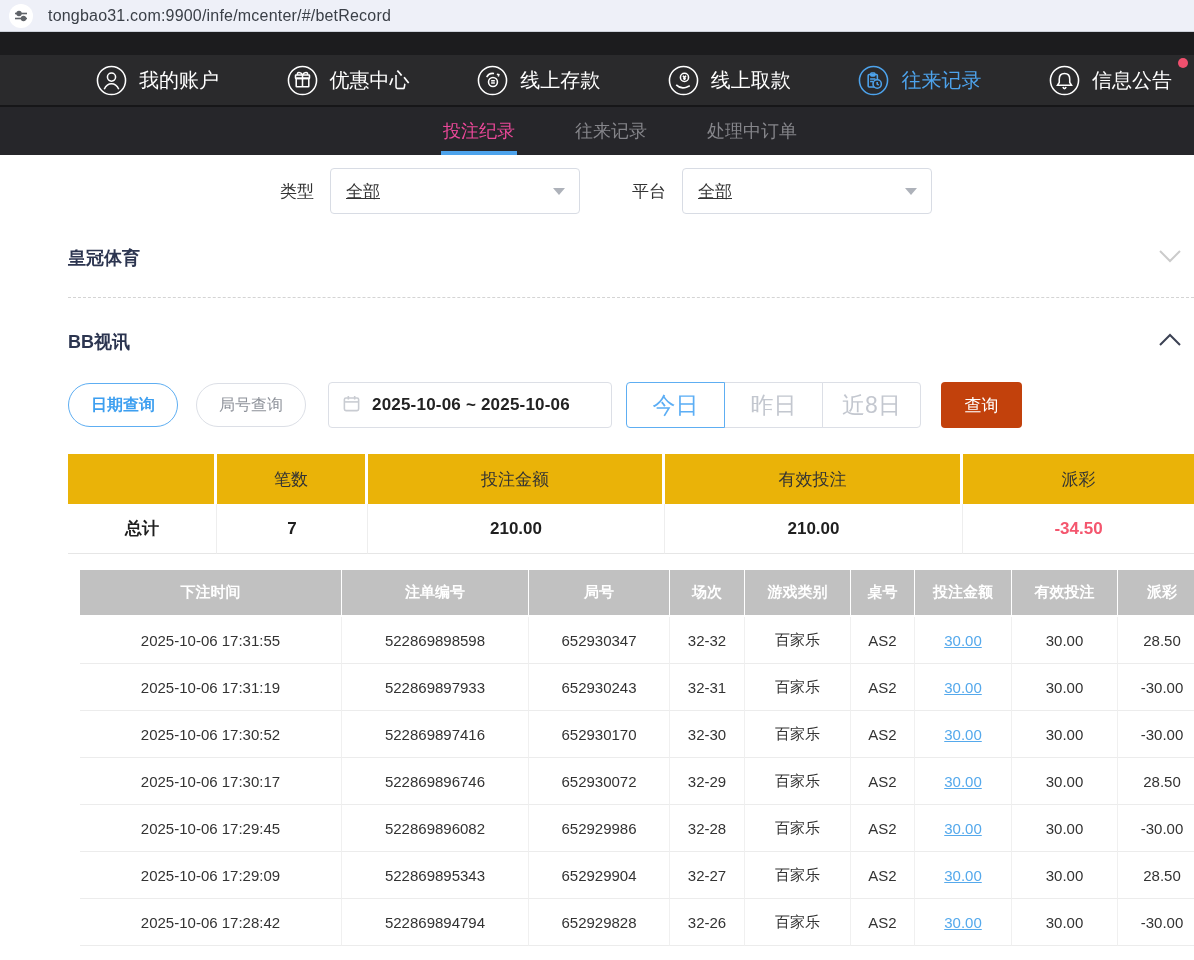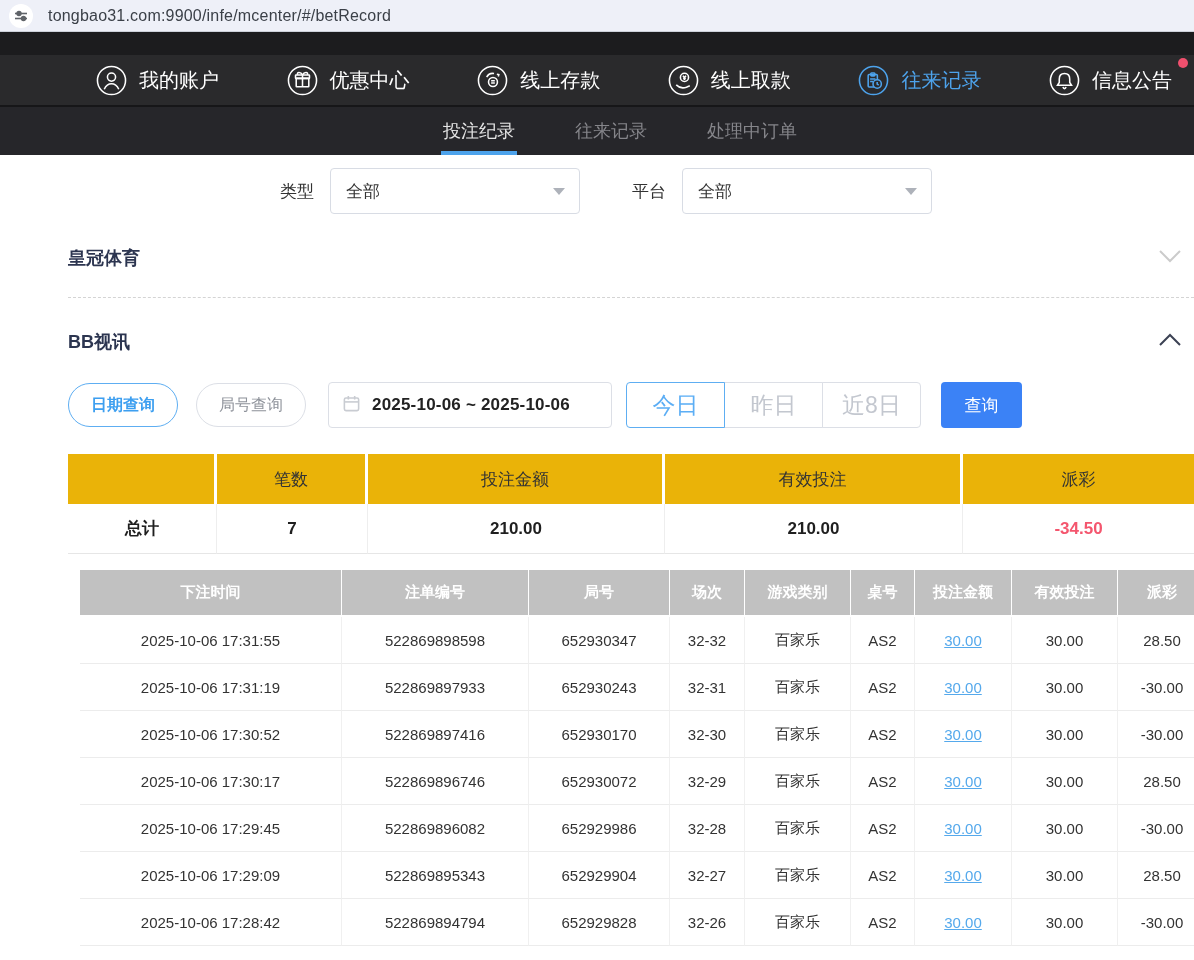--- a/index.html
+++ b/index.html
@@ -41,35 +41,35 @@
 
   .tab-bar {
     height: 50px; background: #26262a; border-top: 2px solid #161618;
     display: flex; justify-content: center; align-items: stretch; gap: 56px;
     transform: translateX(0); padding-left: 46px;
   }
   .tab {
     display: flex; align-items: center; color: #85858a; font-size: 18px;
     cursor: pointer; position: relative; padding: 0 2px;
   }
-  .tab.active { color: #e5e5e5; font-family: Liberation Serif, serif; }
+  .tab.active { color: #ec4899; font-family: Liberation Serif, serif; }
   .tab.active::after {
     content: ""; position: absolute; left: 0; right: 0; bottom: 0;
     height: 4px; background: #4da3ec;
   }
 
   
   .content { padding: 0 0 0 68px; }
 
   .filter-row { margin: 13px 0 0 212px; display: flex; align-items: center; }
   .filter-label { font-size: 17px; color: #333; margin-right: 16px; }
   .select {
     width: 250px; height: 46px; border: 1px solid #d8dce4; border-radius: 4px;
     background: #fff; display: flex; align-items: center; padding: 0 15px;
-    font-size: 17px; color: #333; position: relative; cursor: pointer;
+    font-size: 17px; color: #333; position: relative; cursor: pointer; text-decoration: underline;
   }
   .select .caret {
     position: absolute; right: 14px; top: 19px; width: 0; height: 0;
     border-left: 6px solid transparent; border-right: 6px solid transparent;
     border-top: 7px solid #aeb2ba;
   }
   .filter-group2 { margin-left: 52px; display: flex; align-items: center; }
 
   .section-row {
     display: flex; justify-content: space-between; align-items: center;
@@ -99,21 +99,21 @@
   .seg {
     width: 99px; height: 46px; border: 1px solid #dcdfe6; background: #fff;
     display: flex; align-items: center; justify-content: center;
     font-size: 23px; color: #c3c7cf; cursor: pointer; margin-left: -1px; position: relative;
   }
   .seg.first { border-radius: 4px 0 0 4px; margin-left: 0; }
   .seg.last { border-radius: 0 4px 4px 0; }
   .seg.active-seg { border-color: #5eaef2; color: #5caef5; z-index: 2; }
   .search-btn {
     margin-left: 20px; width: 81px; height: 46px; border: none; border-radius: 4px;
-    background: #3b82f6; color: #fff; font-size: 17px; cursor: pointer;
+    background: #c2410c; color: #fff; font-size: 17px; cursor: pointer;
     display: flex; align-items: center; justify-content: center;
     font-family: inherit;
   }
 
   
   .summary-table { margin-top: 26px; width: 1126px; }
   .sum-head, .sum-body {
     display: grid; grid-template-columns: 149px 151px 297px 298px 231px;
   }
   .sum-head > div {

